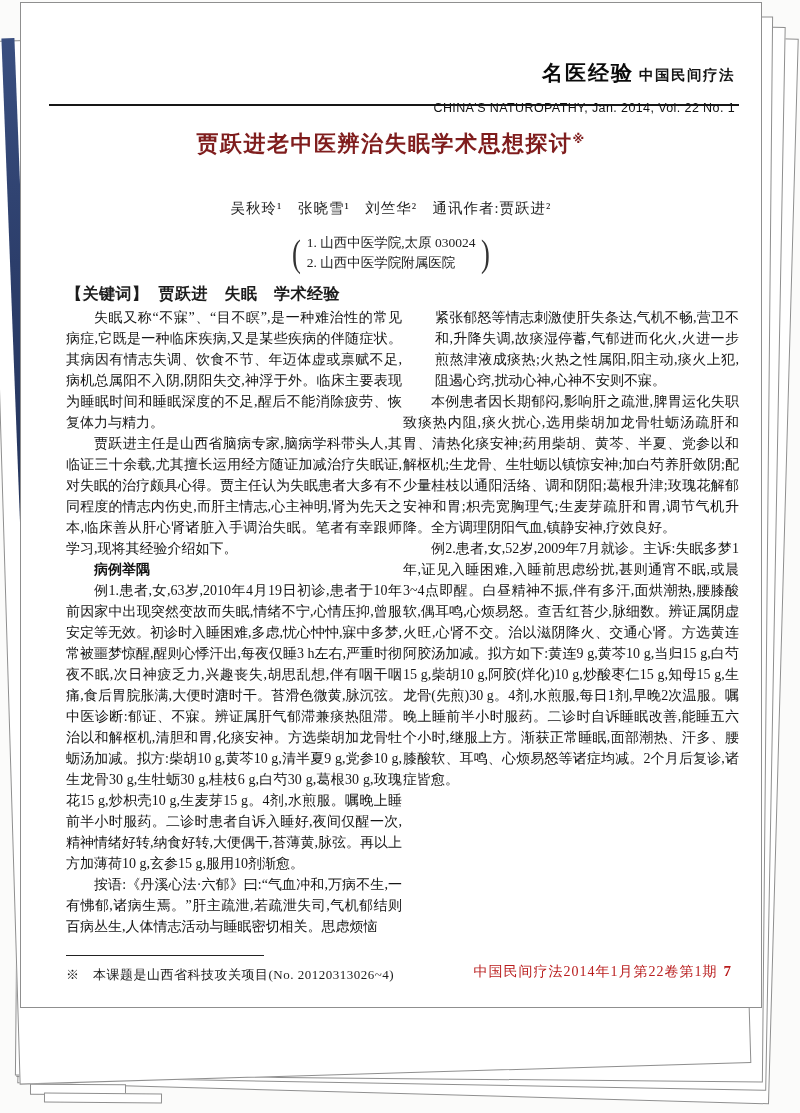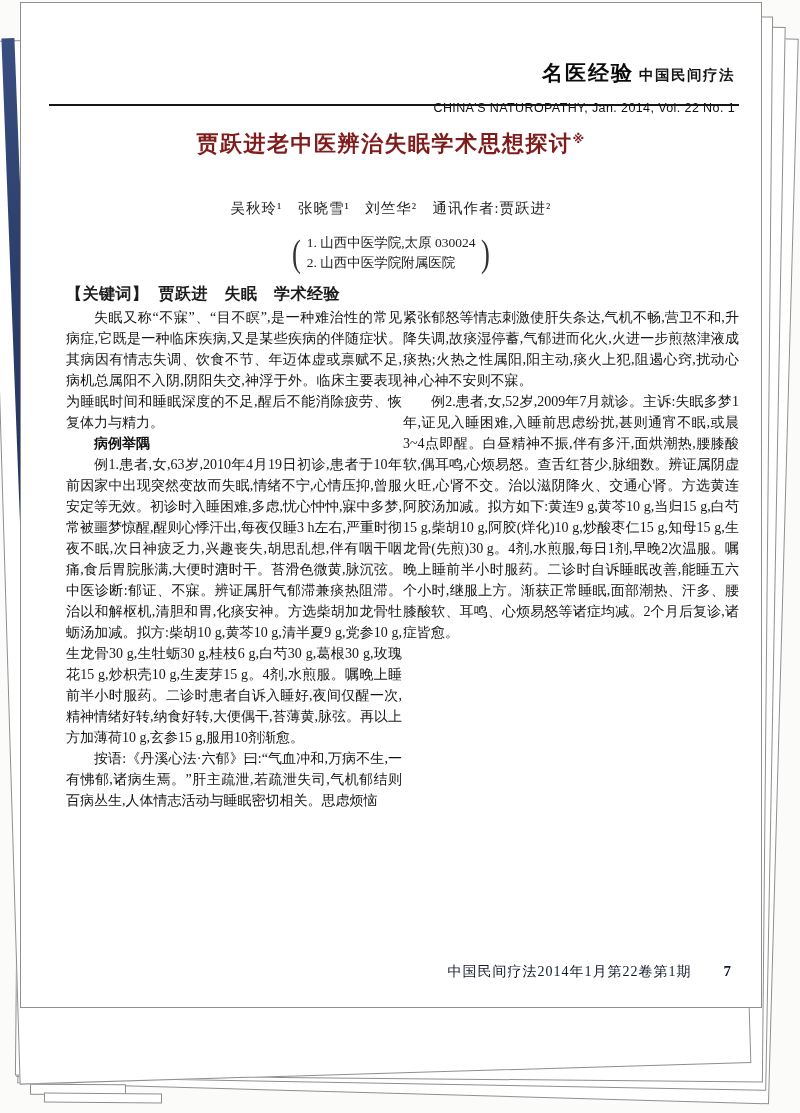--- a/index.html
+++ b/index.html
@@ -92,22 +92,22 @@
 
   .footnote-block {
     position:absolute; left:45px; top:948px; width:348px;
     background:#fff; padding-top:4px; z-index:12;
   }
   .footnote-rule { width:198px; border-top:1.5px solid #222; margin:0 0 10px 0; }
   .footnote-text { font-size:13px; letter-spacing:0.5px; color:#1a1a1a; }
 
   .footer {
     position:absolute; bottom:26px; right:30px;
-    display:flex; align-items:baseline; gap:32px;
-    font-size:14px; letter-spacing:1px; color:#0f172a;
+    display:flex; align-items:baseline; gap:6px;
+    font-size:14px; letter-spacing:1px; color:#b91c1c;
   }
   .page-num { font-weight:bold; font-size:15px; letter-spacing:0; }
 </style>
 </head>
 <body>
 
 <div class="scene">
 
   <div class="sheet sheet-a"></div>
   <div class="sheet sheet-b"></div>
@@ -142,30 +142,36 @@
       <span class="big-paren">)</span>
     </div>
 
     <div class="keywords">
       <span class="kw-label">【关键词】</span><span>贾跃进　失眠　学术经验</span>
     </div>
 
     <div class="columns">
       <div class="col col-left">
         <p>失眠又称“不寐”、“目不瞑”,是一种难治性的常见病症,它既是一种临床疾病,又是某些疾病的伴随症状。其病因有情志失调、饮食不节、年迈体虚或禀赋不足,病机总属阳不入阴,阴阳失交,神浮于外。临床主要表现为睡眠时间和睡眠深度的不足,醒后不能消除疲劳、恢复体力与精力。</p>
+        <p>贾跃进主任是山西省脑病专家,脑病学科带头人,其临证三十余载,尤其擅长运用经方随证加减治疗失眠证,对失眠的治疗颇具心得。贾主任认为失眠患者大多有不同程度的情志内伤史,而肝主情志,心主神明,肾为先天之本,临床善从肝心肾诸脏入手调治失眠。笔者有幸跟师学习,现将其经验介绍如下。</p>
         <div class="case-heading">病例举隅</div>
         <p>例1.患者,女,63岁,2010年4月19日初诊,患者于10年前因家中出现突然变故而失眠,情绪不宁,心情压抑,曾服安定等无效。初诊时入睡困难,多虑,忧心忡忡,寐中多梦,常被噩梦惊醒,醒则心悸汗出,每夜仅睡3 h左右,严重时彻夜不眠,次日神疲乏力,兴趣丧失,胡思乱想,伴有咽干咽痛,食后胃脘胀满,大便时溏时干。苔滑色微黄,脉沉弦。中医诊断:郁证、不寐。辨证属肝气郁滞兼痰热阻滞。治以和解枢机,清胆和胃,化痰安神。方选柴胡加龙骨牡蛎汤加减。拟方:柴胡10 g,黄芩10 g,清半夏9 g,党参10 g,生龙骨30 g,生牡蛎30 g,桂枝6 g,白芍30 g,葛根30 g,玫瑰花15 g,炒枳壳10 g,生麦芽15 g。4剂,水煎服。嘱晚上睡前半小时服药。二诊时患者自诉入睡好,夜间仅醒一次,精神情绪好转,纳食好转,大便偶干,苔薄黄,脉弦。再以上方加薄荷10 g,玄参15 g,服用10剂渐愈。</p>
         <p>按语:《丹溪心法·六郁》曰:“气血冲和,万病不生,一有怫郁,诸病生焉。”肝主疏泄,若疏泄失司,气机郁结则百病丛生,人体情志活动与睡眠密切相关。思虑烦恼</p>
       </div>
       <div class="col col-right">
-        <p style="text-indent:0;">紧张郁怒等情志刺激使肝失条达,气机不畅,营卫不和,升降失调,故痰湿停蓄,气郁进而化火,火进一步煎熬津液成痰热;火热之性属阳,阳主动,痰火上犯,阻遏心窍,扰动心神,心神不安则不寐。</p>
+        <p style="text-indent:0;margin-left:32px;">紧张郁怒等情志刺激使肝失条达,气机不畅,营卫不和,升降失调,故痰湿停蓄,气郁进而化火,火进一步煎熬津液成痰热;火热之性属阳,阳主动,痰火上犯,阻遏心窍,扰动心神,心神不安则不寐。</p>
+        <p>本例患者因长期郁闷,影响肝之疏泄,脾胃运化失职致痰热内阻,痰火扰心,选用柴胡加龙骨牡蛎汤疏肝和胃、清热化痰安神;药用柴胡、黄芩、半夏、党参以和解枢机;生龙骨、生牡蛎以镇惊安神;加白芍养肝敛阴;配少量桂枝以通阳活络、调和阴阳;葛根升津;玫瑰花解郁安神和胃;枳壳宽胸理气;生麦芽疏肝和胃,调节气机升降。全方调理阴阳气血,镇静安神,疗效良好。</p>
         <p>例2.患者,女,52岁,2009年7月就诊。主诉:失眠多梦1年,证见入睡困难,入睡前思虑纷扰,甚则通宵不眠,或晨3~4点即醒。白昼精神不振,伴有多汗,面烘潮热,腰膝酸软,偶耳鸣,心烦易怒。查舌红苔少,脉细数。辨证属阴虚火旺,心肾不交。治以滋阴降火、交通心肾。方选黄连阿胶汤加减。拟方如下:黄连9 g,黄芩10 g,当归15 g,白芍15 g,柴胡10 g,阿胶(烊化)10 g,炒酸枣仁15 g,知母15 g,生龙骨(先煎)30 g。4剂,水煎服,每日1剂,早晚2次温服。嘱晚上睡前半小时服药。二诊时自诉睡眠改善,能睡五六个小时,继服上方。渐获正常睡眠,面部潮热、汗多、腰膝酸软、耳鸣、心烦易怒等诸症均减。2个月后复诊,诸症皆愈。</p>
       </div>
     </div>
 
+    <div class="footnote-block">
+      <div class="footnote-rule"></div>
+      <div class="footnote-text">※　本课题是山西省科技攻关项目(No. 20120313026~4)</div>
+    </div>
 
     <div class="footer">
       <span>中国民间疗法2014年1月第22卷第1期</span>
       <span class="page-num">7</span>
     </div>
 
   </div>
 </div>
 
 </body></html>

